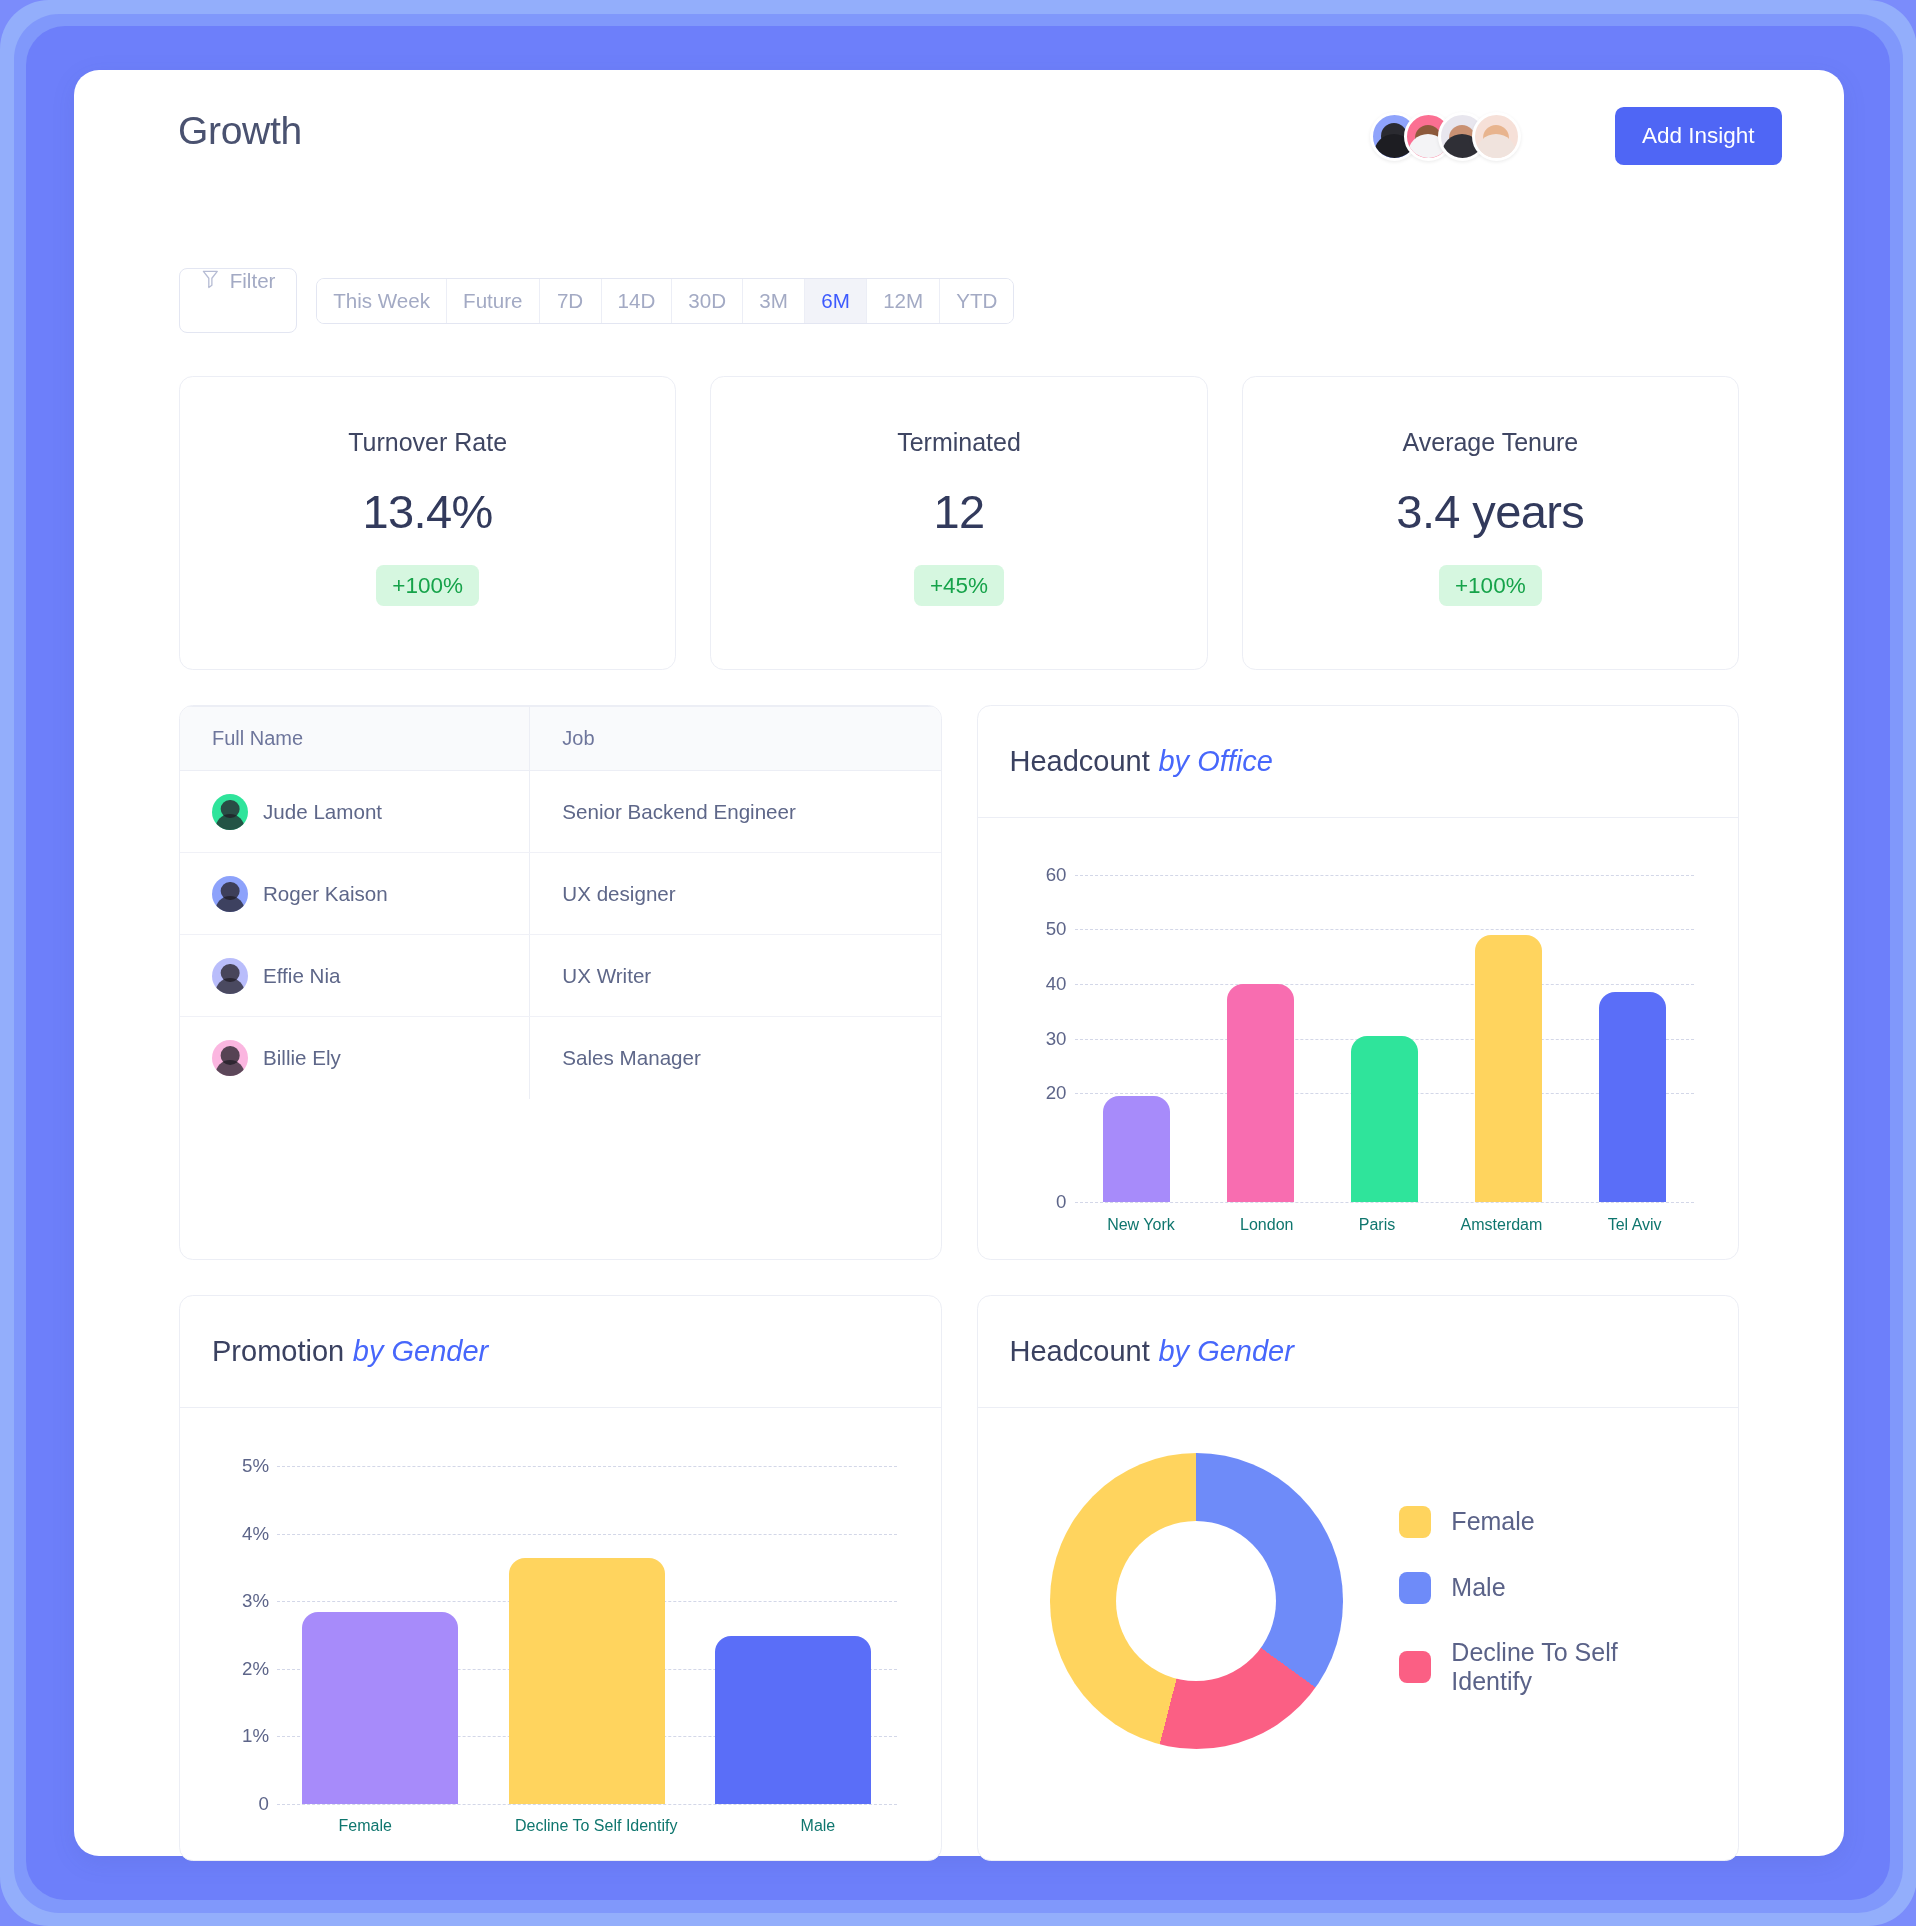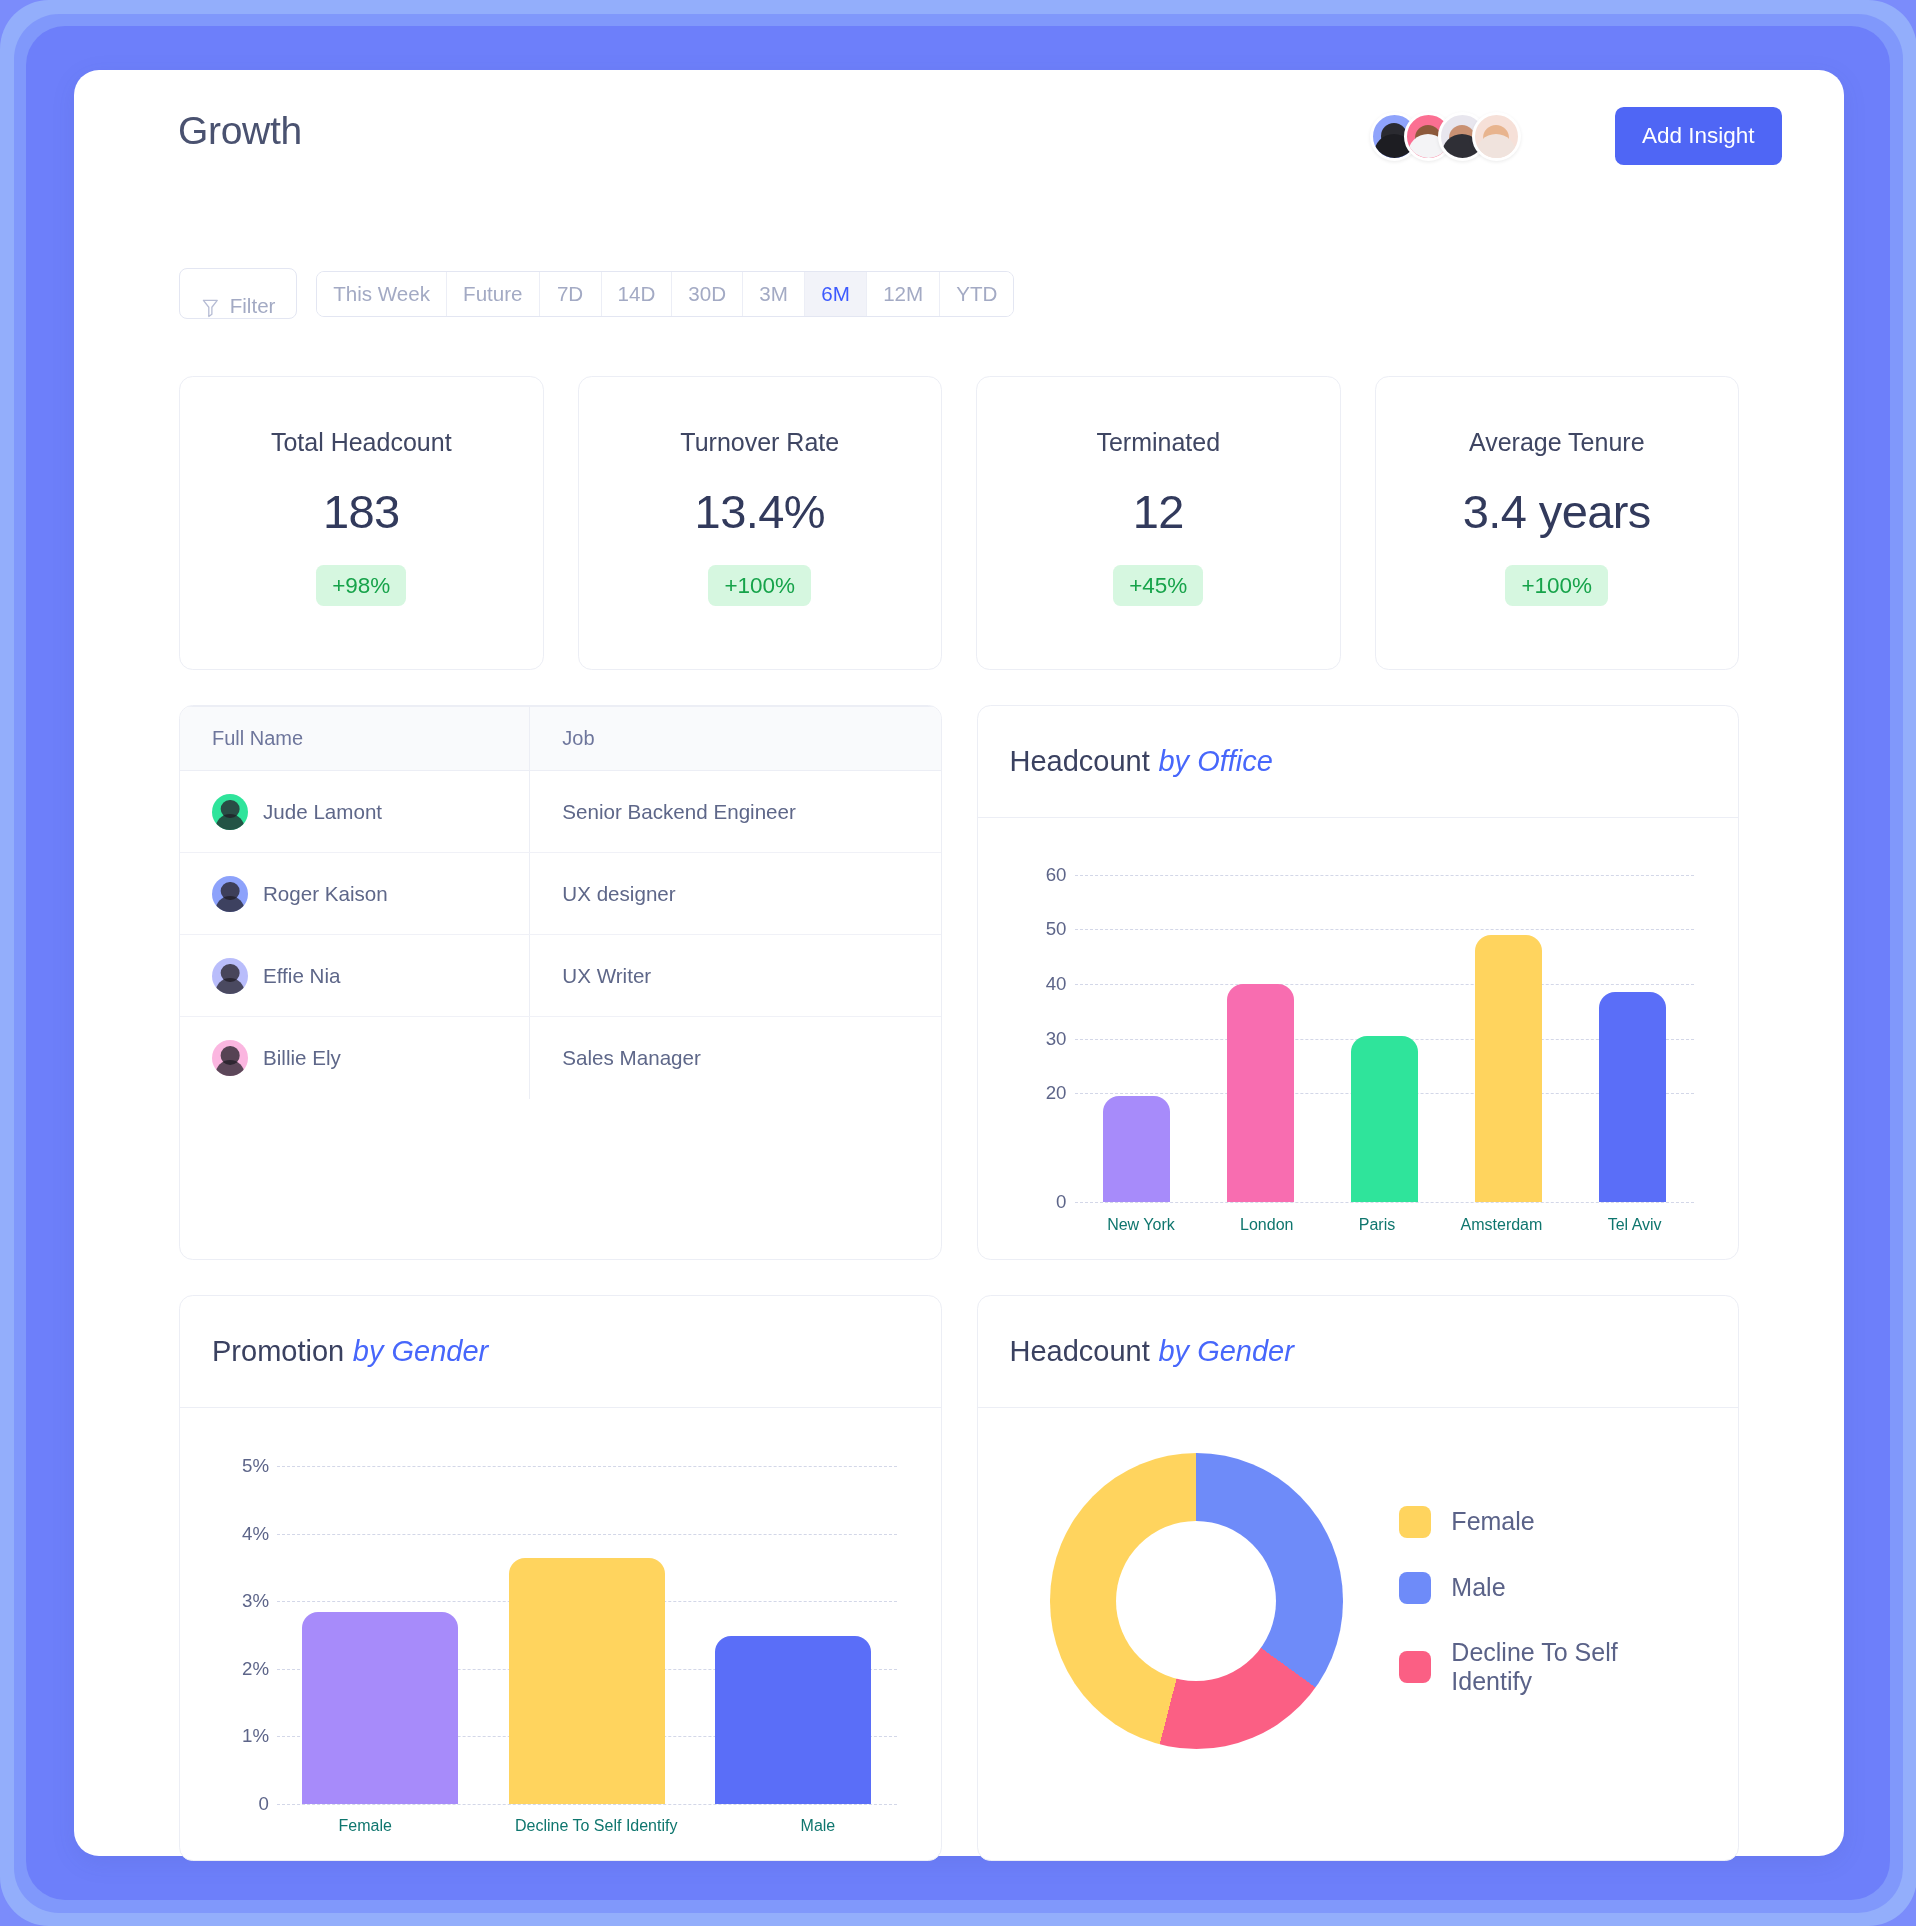--- a/index.html
+++ b/index.html
@@ -112,23 +112,23 @@
 
   
   .filterbar {
     position: absolute;
     left: 105px; top: 198px;
     display: flex;
     align-items: center;
   }
   .filter-btn {
     display: flex;
-    align-items: flex-end;
+    align-items: flex-start;
     gap: 10px;
-    height: 51px;
+    height: 65px;
     padding: 0 21px;
     border: 1px solid #e3e6f2;
     border-radius: 8px;
     background: #fff;
     color: #a3aac4;
     font-size: 20.6px;
     cursor: pointer;
     font-family: "Liberation Sans", sans-serif;
   }
   .funnel {
@@ -357,25 +357,20 @@
       <div class="seg-item">14D</div>
       <div class="seg-item">30D</div>
       <div class="seg-item">3M</div>
       <div class="seg-item active">6M</div>
       <div class="seg-item">12M</div>
       <div class="seg-item">YTD</div>
     </div>
   </div>
 
   <div class="kpis">
-    <div class="kpi">
-      <div class="kpi-label">Total Headcount</div>
-      <div class="kpi-value">183</div>
-      <div class="kpi-badge">+98%</div>
-    </div>
     <div class="kpi">
       <div class="kpi-label">Turnover Rate</div>
       <div class="kpi-value">13.4%</div>
       <div class="kpi-badge">+100%</div>
     </div>
     <div class="kpi">
       <div class="kpi-label">Terminated</div>
       <div class="kpi-value">12</div>
       <div class="kpi-badge">+45%</div>
     </div>

